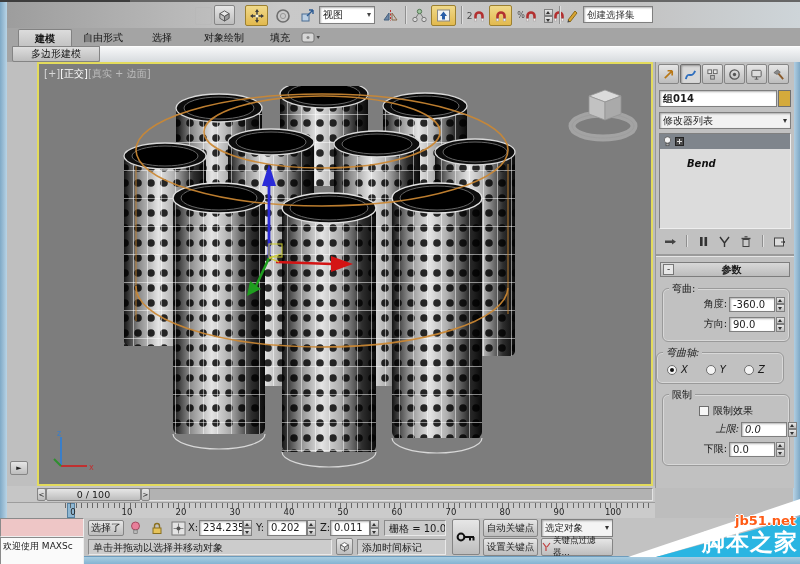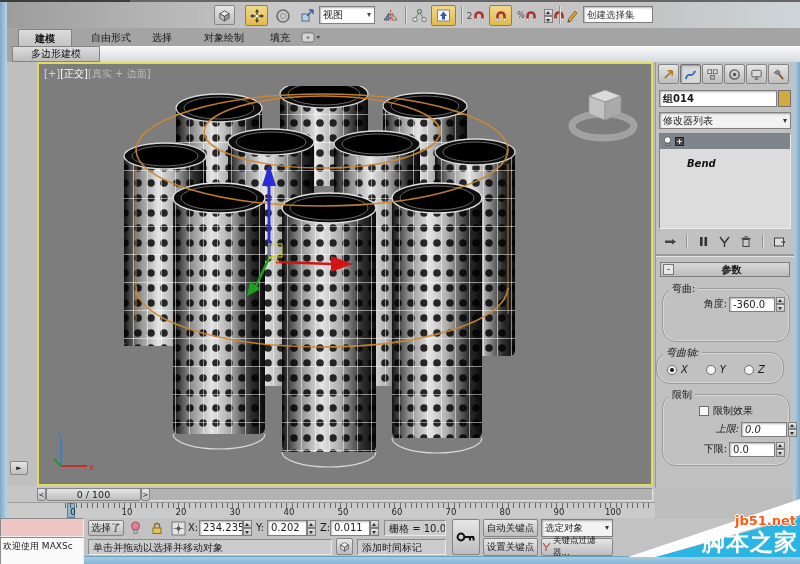--- a/index.html
+++ b/index.html
@@ -19,21 +19,21 @@
   .sep{width:1px;background:#8f8f8f;border-right:1px solid #dfdfdf;}
   .spin{width:9px;height:16px;display:flex;flex-direction:column;box-sizing:border-box;}
   .spin i{flex:1;background:linear-gradient(#e8e8e8,#bfbfbf);border:1px solid #808080;position:relative;}
   .spin i:after{content:"";position:absolute;left:1px;border-left:2.5px solid transparent;border-right:2.5px solid transparent;}
   .spin i.up:after{top:1.5px;border-bottom:3.5px solid #333;}
   .spin i.dn:after{top:2px;border-top:3.5px solid #333;}
   .radio{width:10px;height:10px;border-radius:50%;background:#f4f4f4;border:1px solid #6e6e6e;
          display:inline-block;box-sizing:border-box;position:relative;vertical-align:-2px;}
   .radio.on:after{content:"";position:absolute;left:2px;top:2px;width:4px;height:4px;border-radius:50%;background:#111;}
   .cbx{width:10px;height:10px;background:#f7f7f7;border:1px solid #6e6e6e;display:inline-block;box-sizing:border-box;vertical-align:-2px;}
-  .grp{border:1px solid #9a9a9a;border-radius:14px;box-shadow:inset 0 0 0 1px #d8d8d8;position:absolute;}
+  .grp{border:1px solid #9a9a9a;border-radius:6px;box-shadow:inset 0 0 0 1px #d8d8d8;position:absolute;}
   .grp .cap{position:absolute;top:-7px;left:6px;background:#c1c1c1;padding:0 3px;font-size:10px;}
   .rowf{position:absolute;display:flex;align-items:center;}
   .tick-num{position:absolute;top:4px;transform:translateX(-50%);font-size:8.5px;color:#222;}
   .tabtxt{font-size:10px;color:#141414;white-space:nowrap;}
   .wm-site{font-weight:bold;font-size:13px;color:#ff5a14;
            text-shadow:1px 0 0 #fff,-1px 0 0 #fff,0 1px 0 #fff,0 -1px 0 #fff;}
   .wm-name{font-weight:bold;font-size:23px;color:#ffffff;letter-spacing:1px;line-height:1;}
 </style>
 </head>
 <body>
@@ -146,21 +146,21 @@
   </div>
   <div class="abs fld" style="left:576px;top:4px;width:70px;height:17px;display:flex;align-items:center;">
     <span style="font-size:9.5px;color:#333;">创建选择集</span>
   </div>
 </div>
 
 <div class="abs" style="left:7px;top:28px;width:793px;height:18px;background:#a4a4a4;">
   <div class="abs" style="left:11px;top:1px;width:52px;height:17px;background:linear-gradient(#dcdcdc,#c2c2c2);border:1px solid #828282;border-bottom:none;border-radius:2px 2px 0 0;text-align:center;">
     <span class="tabtxt" style="line-height:17px;font-weight:bold;">建模</span>
   </div>
-  <span class="abs tabtxt" style="left:76px;top:3px;margin-left:8px;">自由形式</span>
+  <span class="abs tabtxt" style="left:76px;top:3px;">自由形式</span>
   <span class="abs tabtxt" style="left:145px;top:3px;">选择</span>
   <span class="abs tabtxt" style="left:197px;top:3px;">对象绘制</span>
   <span class="abs tabtxt" style="left:263px;top:3px;">填充</span>
   <div class="abs ic" style="left:293px;top:3px;width:22px;height:13px;">
     <svg width="20" height="11" viewBox="0 0 20 11">
         <rect x="1" y="1" width="12" height="9" rx="2" fill="#d6d6d6" stroke="#777"></rect>
         <circle cx="7" cy="5.5" r="1.5" fill="#888"></circle>
         <polygon points="15.5,4 19,4 17.2,7" fill="#444"></polygon>
       </svg>
   </div>
@@ -409,20 +409,28 @@
   <div class="grp" style="left:6px;top:226px;width:126px;height:52px;">
     <span class="cap">弯曲:</span>
     <div class="rowf" style="left:0;top:7px;width:122px;justify-content:flex-end;">
       <span class="lbl">角度:</span>
       <span class="fld" style="width:46px;height:15px;margin-left:2px;">-360.0</span>
       <span class="spin" style="height:15px;margin-left:1px;">
           <i class="up"></i>
           <i class="dn"></i>
         </span>
     </div>
+    <div class="rowf" style="left:0;top:27px;width:122px;justify-content:flex-end;">
+      <span class="lbl">方向:</span>
+      <span class="fld" style="width:46px;height:15px;margin-left:2px;">90.0</span>
+      <span class="spin" style="height:15px;margin-left:1px;">
+          <i class="up"></i>
+          <i class="dn"></i>
+        </span>
+    </div>
   </div>
 
   <div class="grp" style="left:0;top:290px;width:126px;height:30px;font-style:italic;">
     <span class="cap">弯曲轴:</span>
     <div class="rowf" style="left:10px;top:9px;gap:4px;">
       <span class="radio on"></span>
       <span class="lbl">X</span>
       <span class="radio" style="margin-left:14px;"></span>
       <span class="lbl">Y</span>
       <span class="radio" style="margin-left:14px;"></span>

